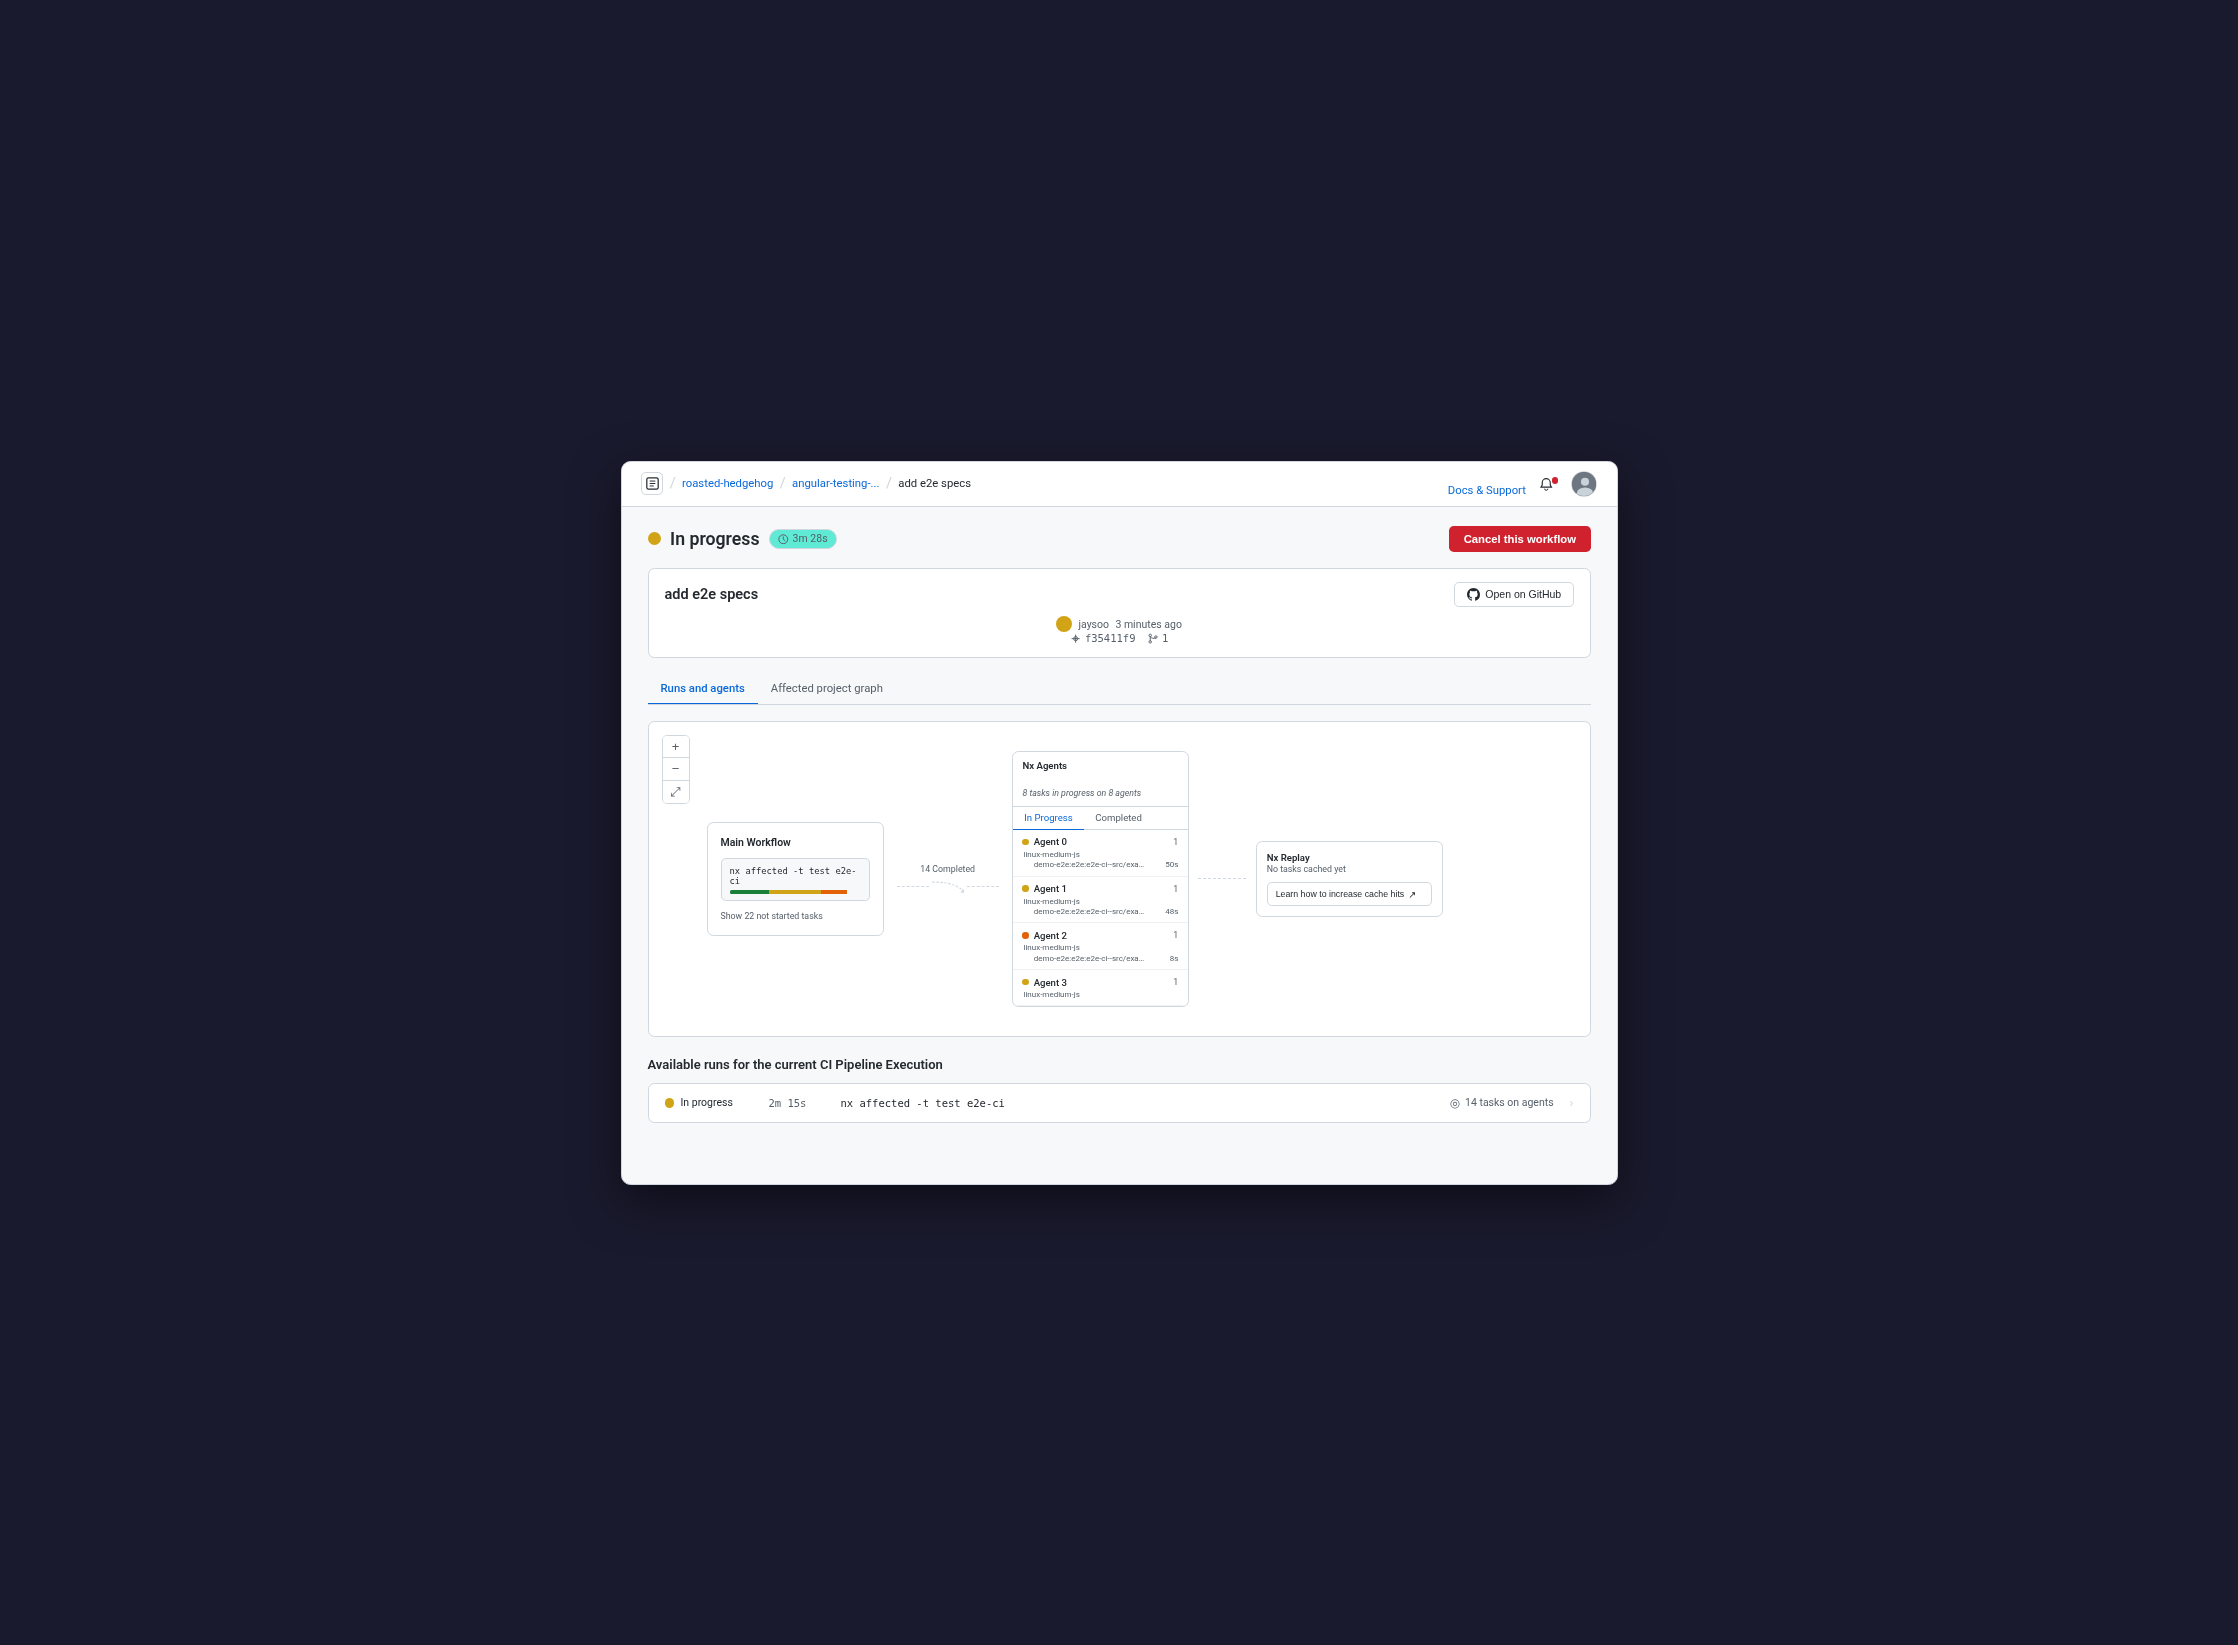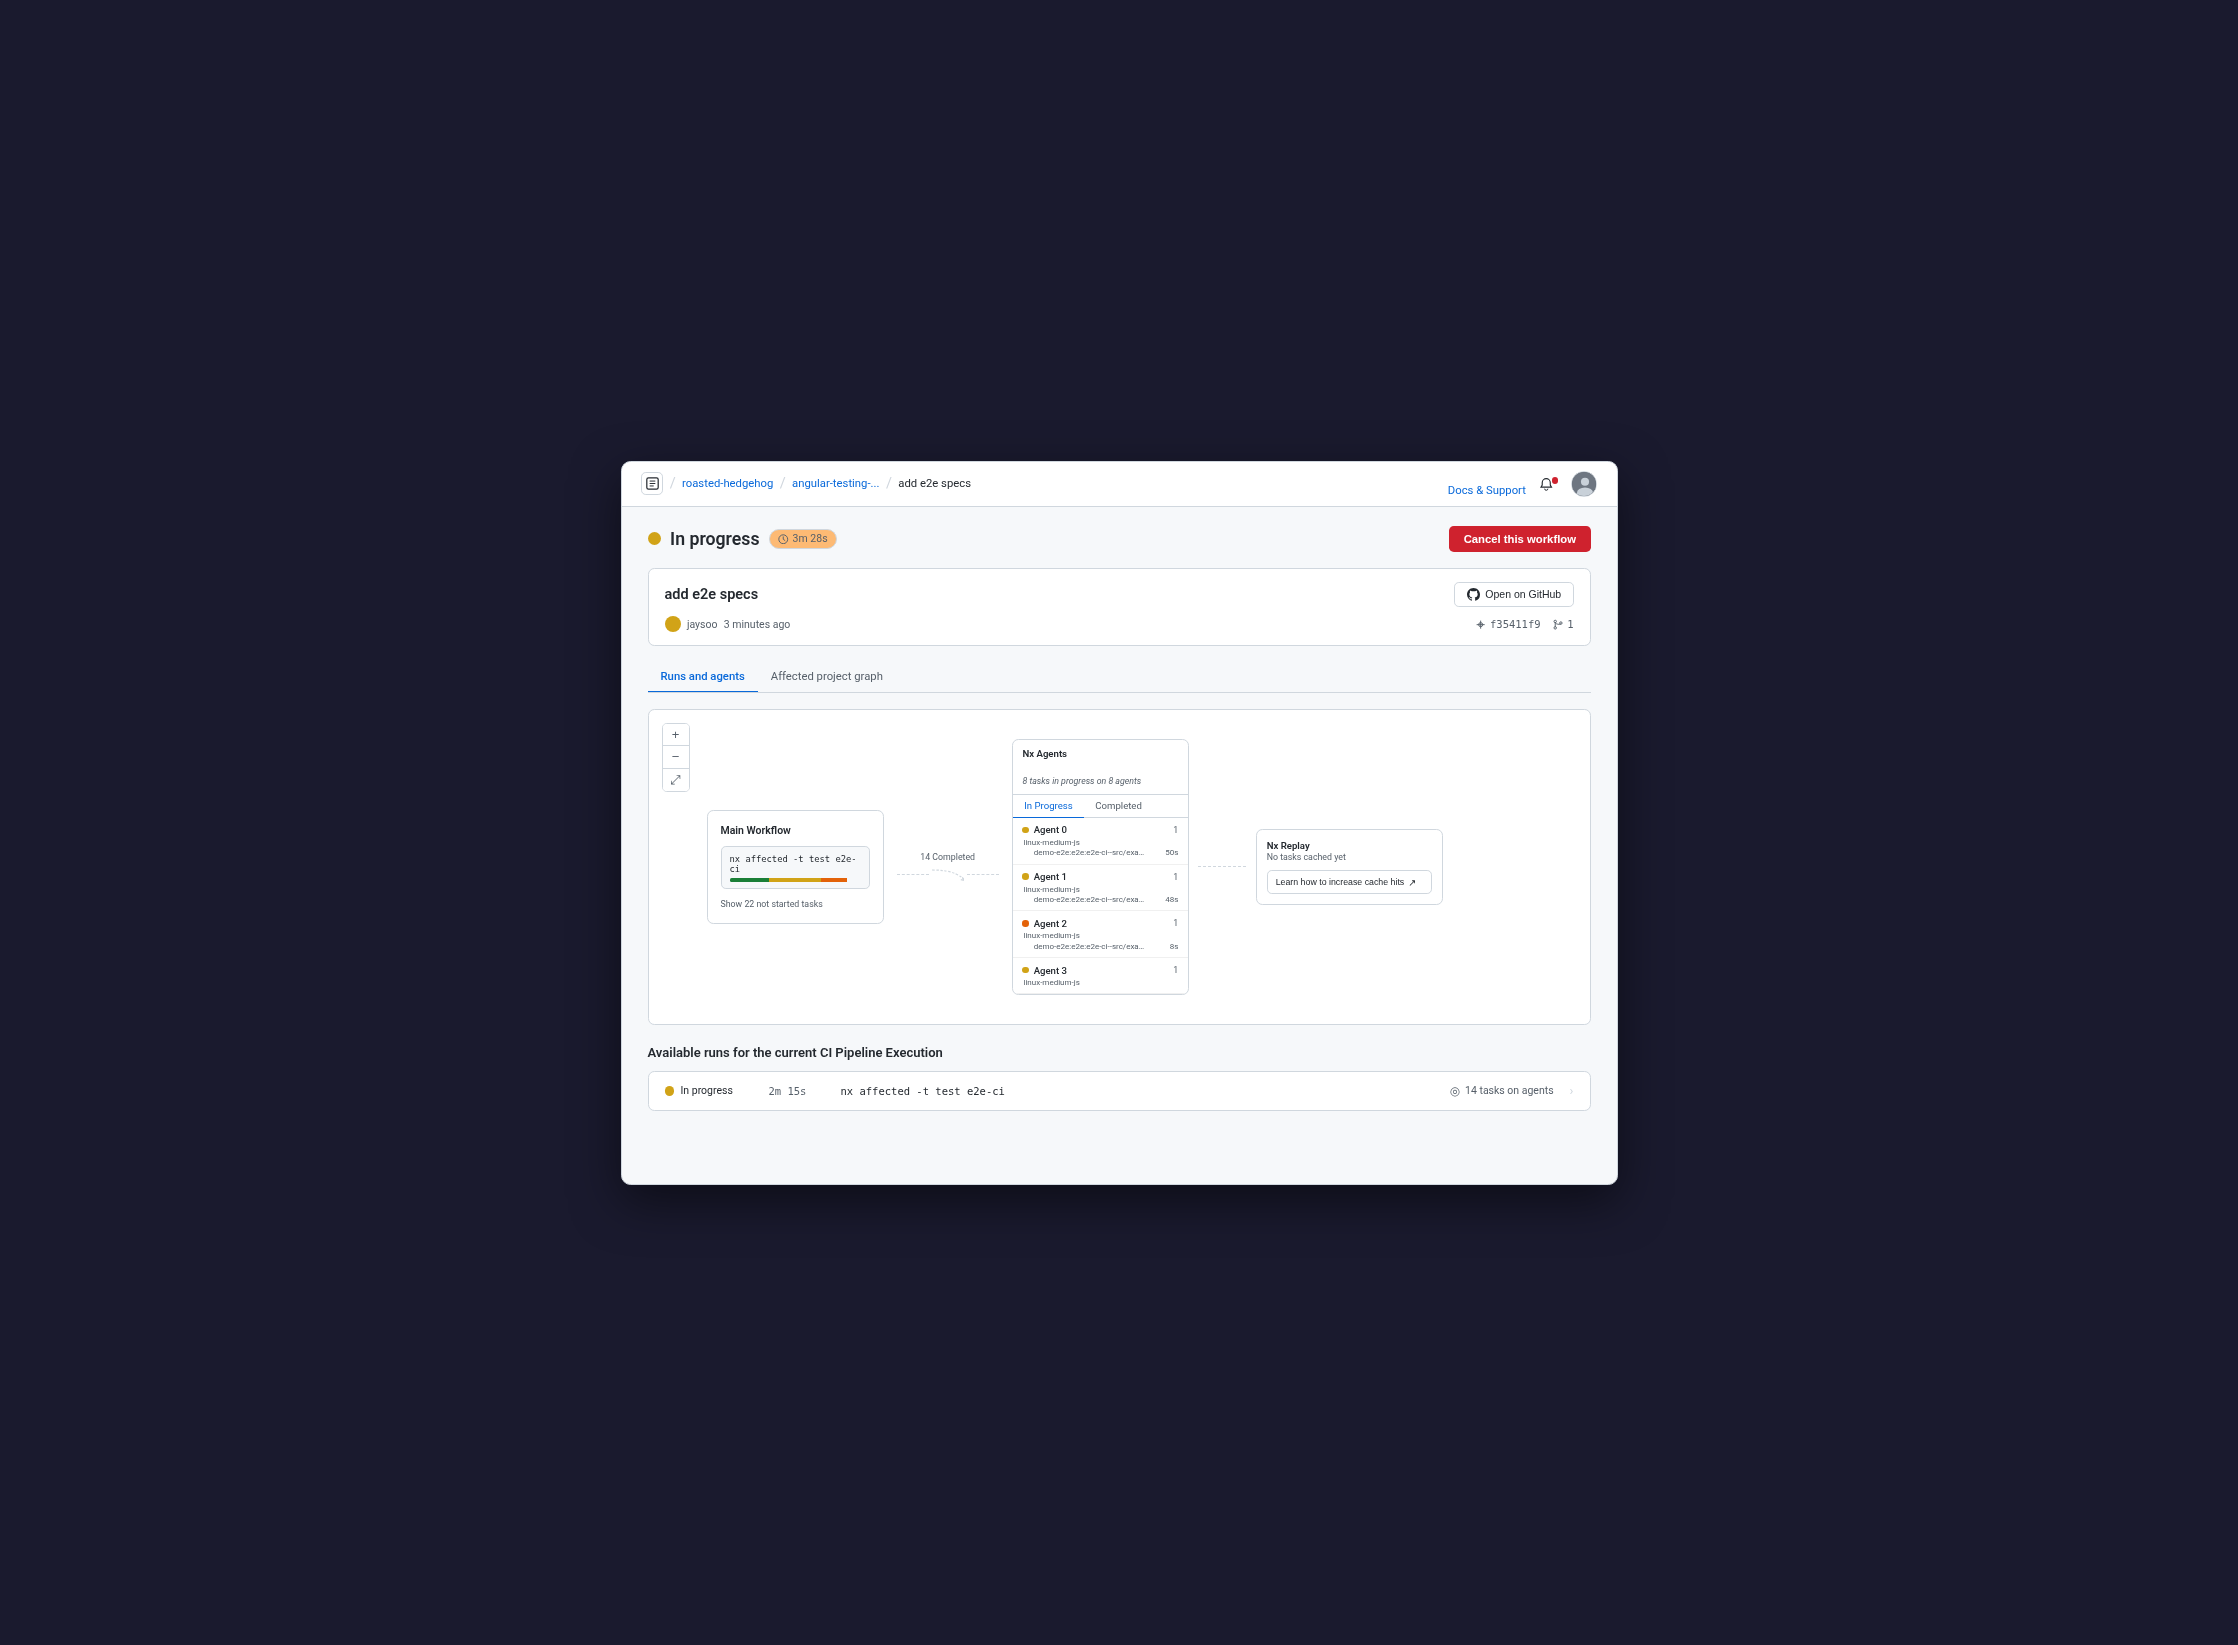--- a/index.html
+++ b/index.html
@@ -115,21 +115,21 @@
     }
     .status-text {
       font-size: 17.7px;
       font-weight: 600;
       color: #24292f;
     }
     .time-badge {
       display: flex;
       align-items: center;
       gap: 4px;
-      background: #fdba74;
+      background: #5eead4;
       border: 0.8px solid #d0d7de;
       border-radius: 16px;
       padding: 2.4px 8px;
       font-size: 10.5px;
       color: #57606a;
     }
     .cancel-btn {
       background: #cf222e;
       color: #fff;
       border: none;
@@ -169,20 +169,21 @@
       color: #24292f;
       cursor: pointer;
       background: #fff;
     }
     .commit-meta {
       display: flex;
       align-items: center;
       justify-content: space-between;
       font-size: 10.5px;
       color: #57606a;
+      flex-direction: column;
     }
     .commit-author {
       display: flex;
       align-items: center;
       gap: 6.4px;
     }
     .commit-author-avatar {
       width: 16px;
       height: 16px;
       border-radius: 50%;

